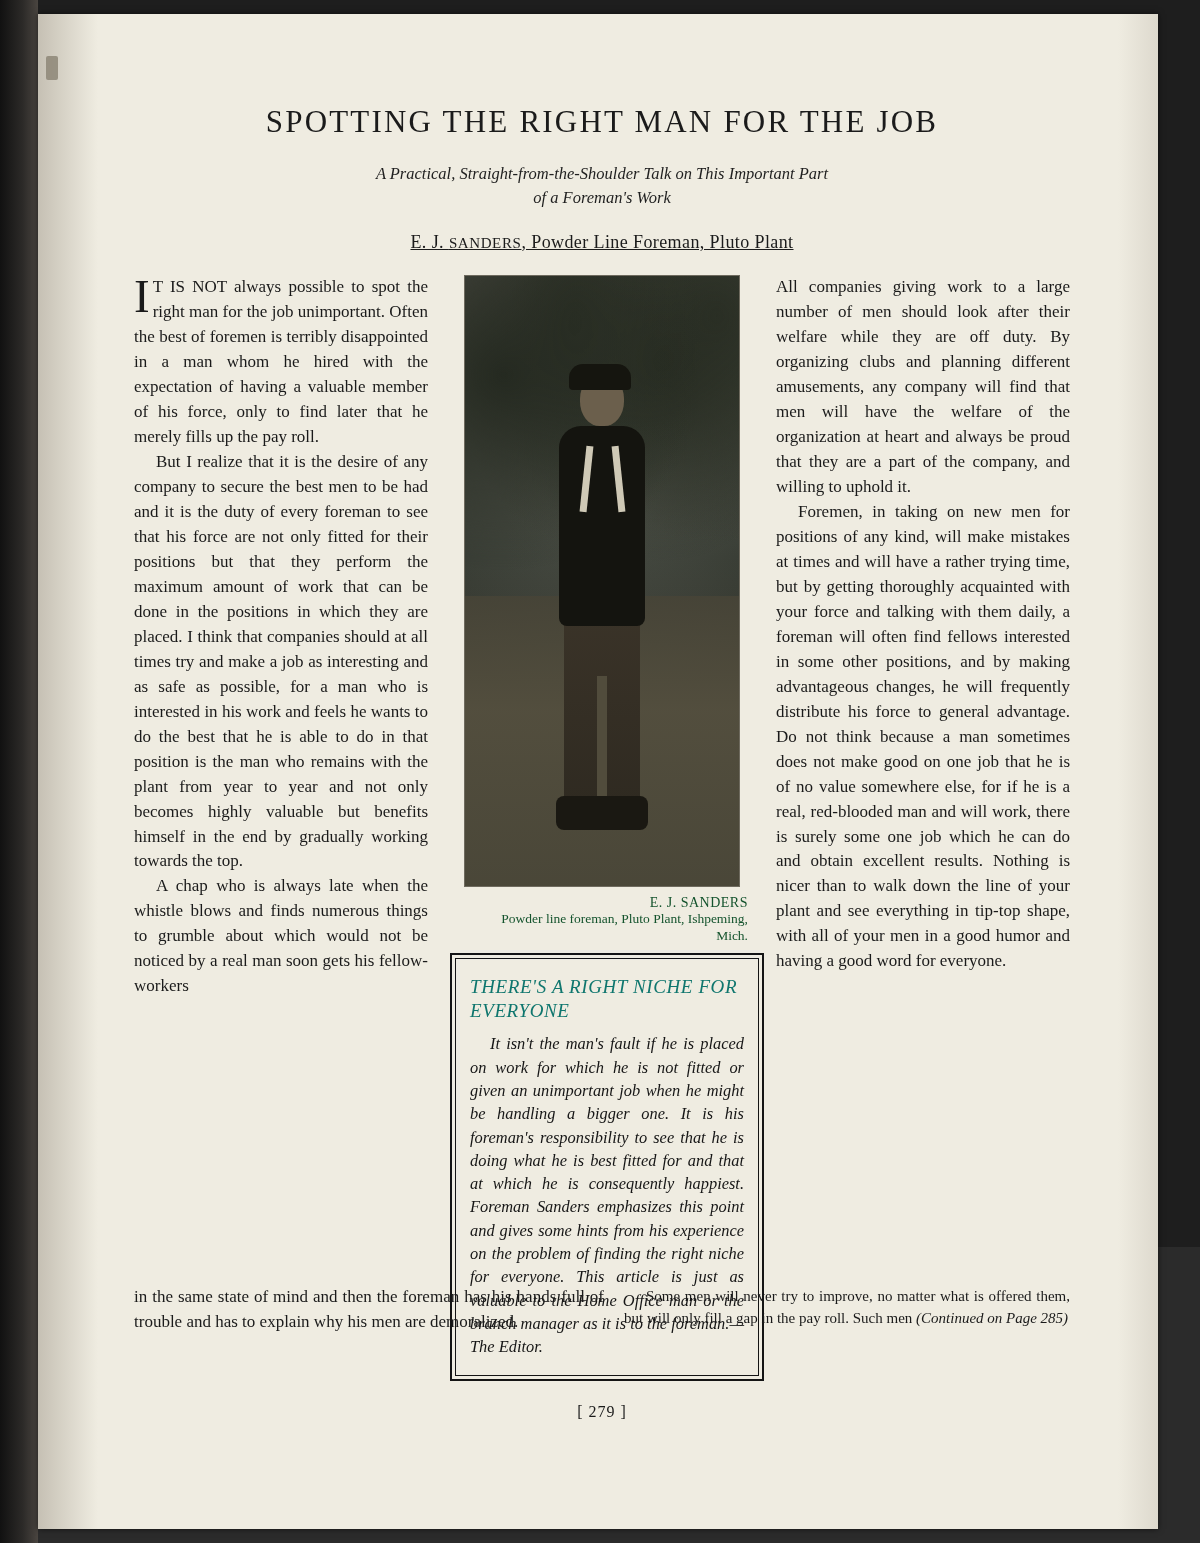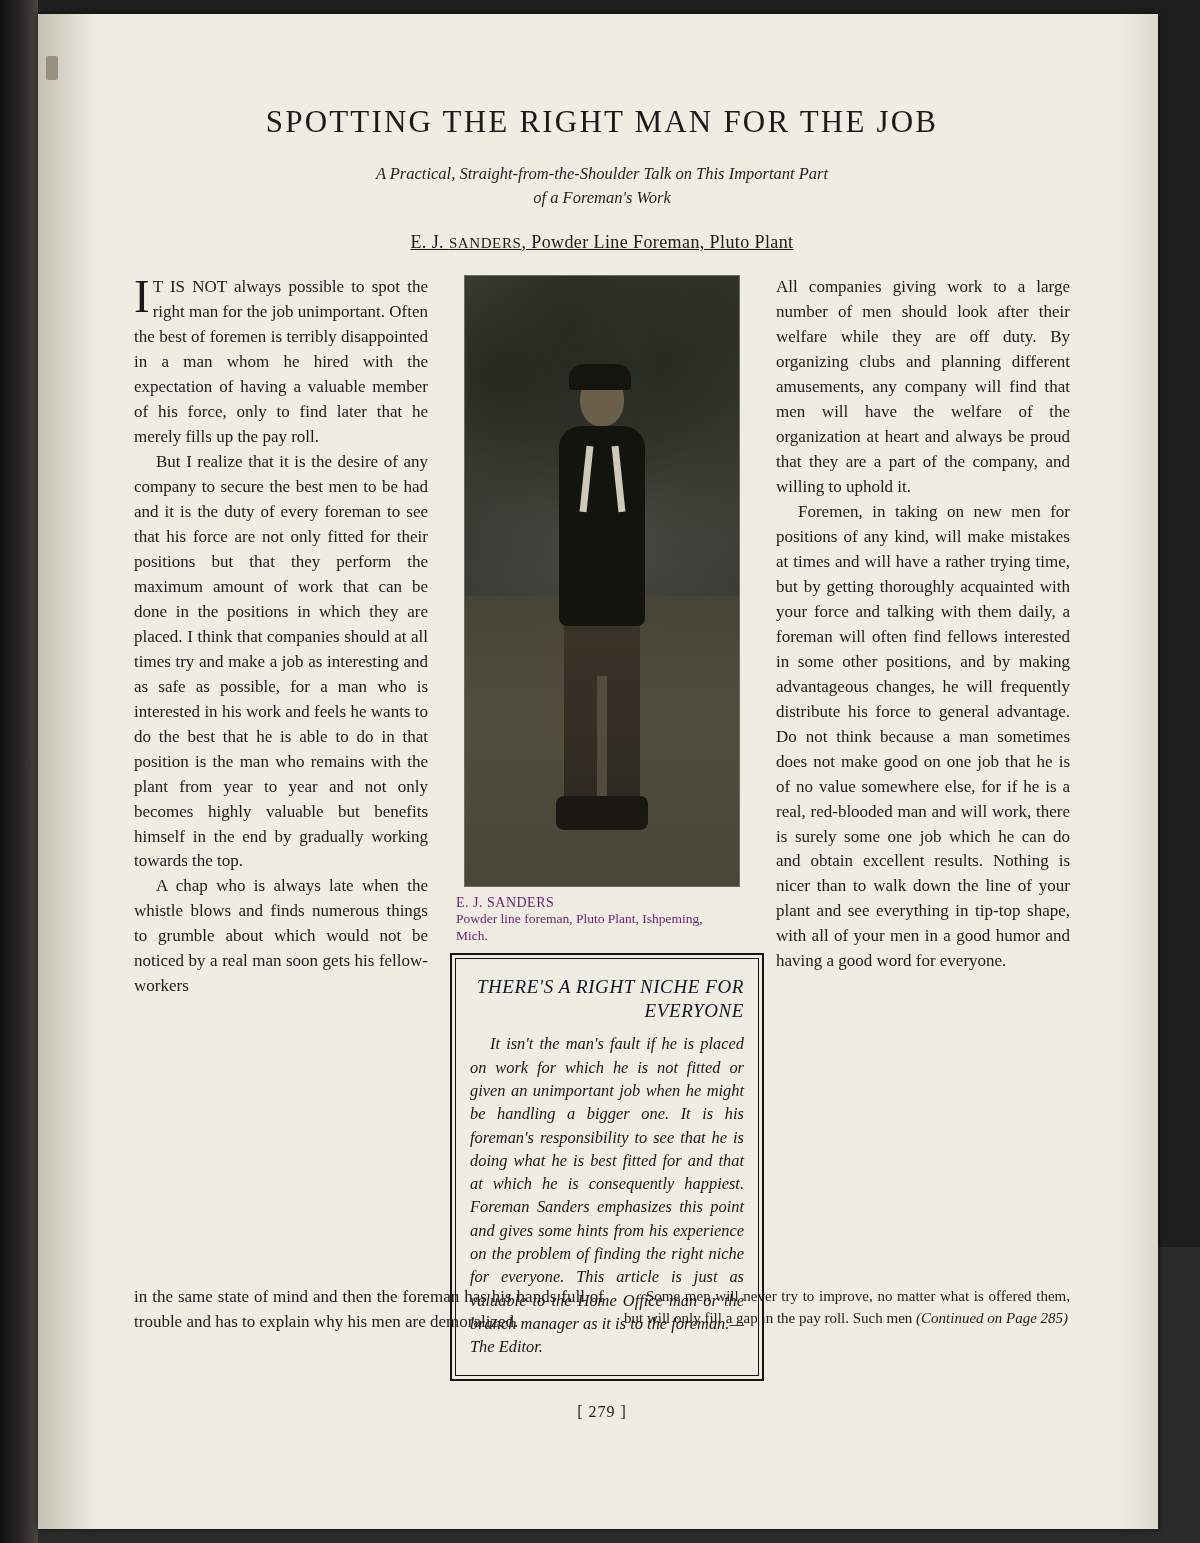--- a/index.html
+++ b/index.html
@@ -228,25 +228,25 @@
   }
   .photo .suspender {
     position: absolute;
     top: 170px;
     width: 7px;
     height: 66px;
     background: #cfc9b6;
     transform: rotate(6deg);
   }
   .caption {
-    text-align: left;
+    text-align: right;
     font-size: 15.5px;
     margin-top: 8px;
     letter-spacing: 0.5px;
-    color: #701a75;
+    color: #14532d;
   }
   .caption .sc {
     font-size: 14px;
   }
   .caption .sub {
     font-size: 13.5px;
     line-height: 1.25;
     margin-top: 0;
     letter-spacing: 0;
   }
@@ -260,25 +260,25 @@
     padding: 3px;
   }
   .pullbox-inner {
     border: 1px solid #141414;
     padding: 14px 14px 16px 14px;
   }
   .pullbox h2 {
     font-size: 19px;
     font-style: italic;
     font-weight: normal;
-    text-align: right;
+    text-align: left;
     margin: 2px 0 10px 0;
     letter-spacing: 0.6px;
     line-height: 1.25;
-    color: #0f172a;
+    color: #0f766e;
   }
   .pullbox p {
     font-style: italic;
     font-size: 16.4px;
     line-height: 1.42;
     text-align: justify;
     margin: 0;
     text-indent: 20px;
     color: #161616;
   }

